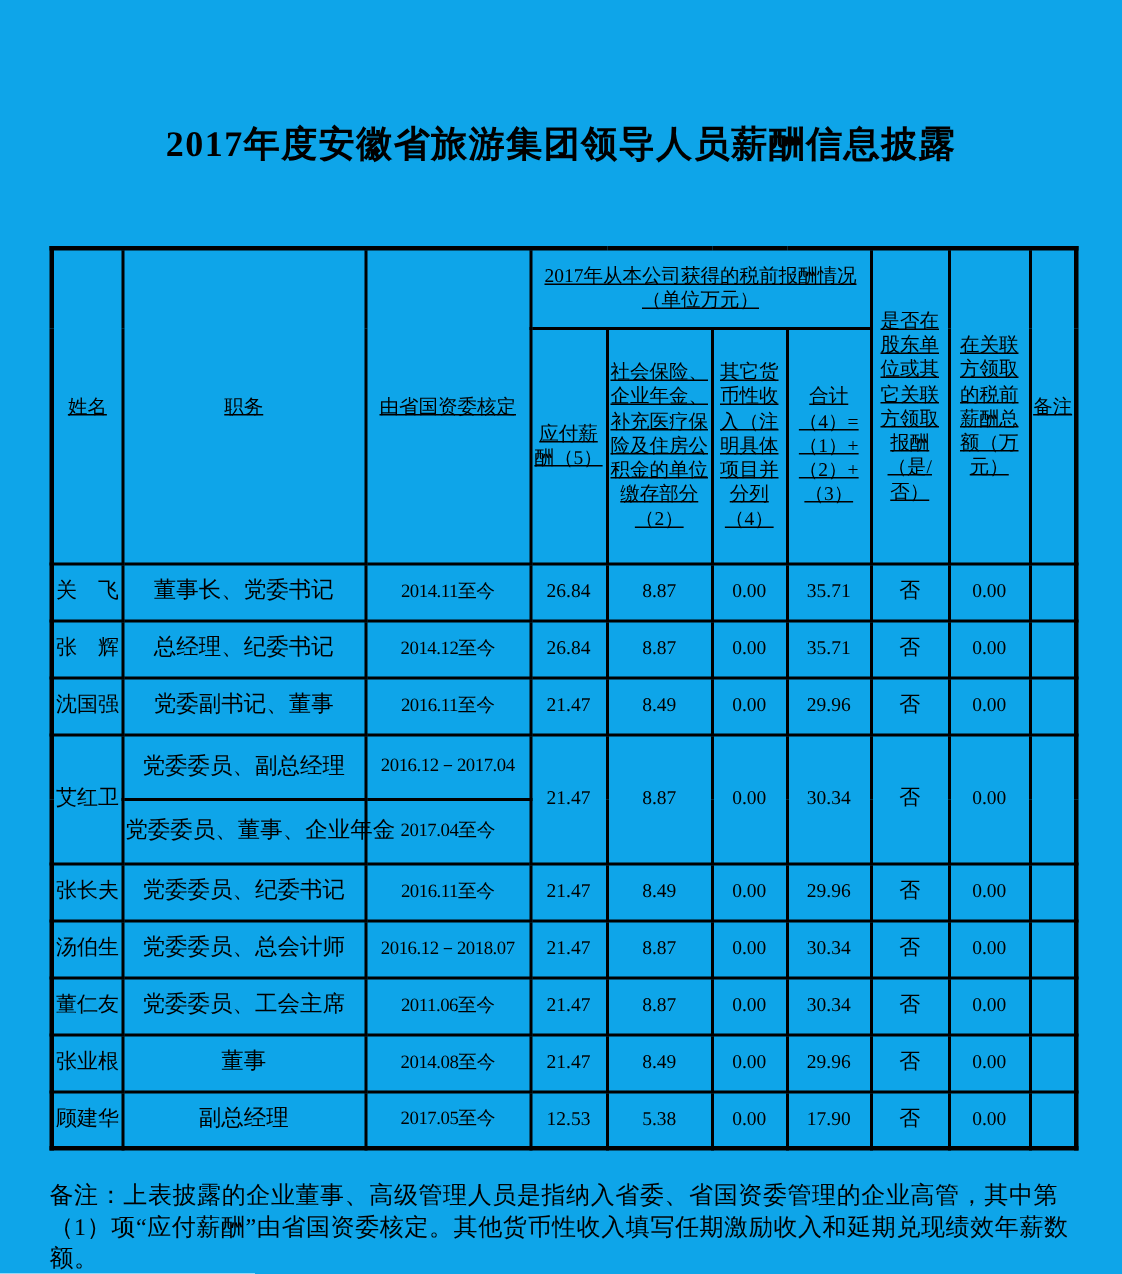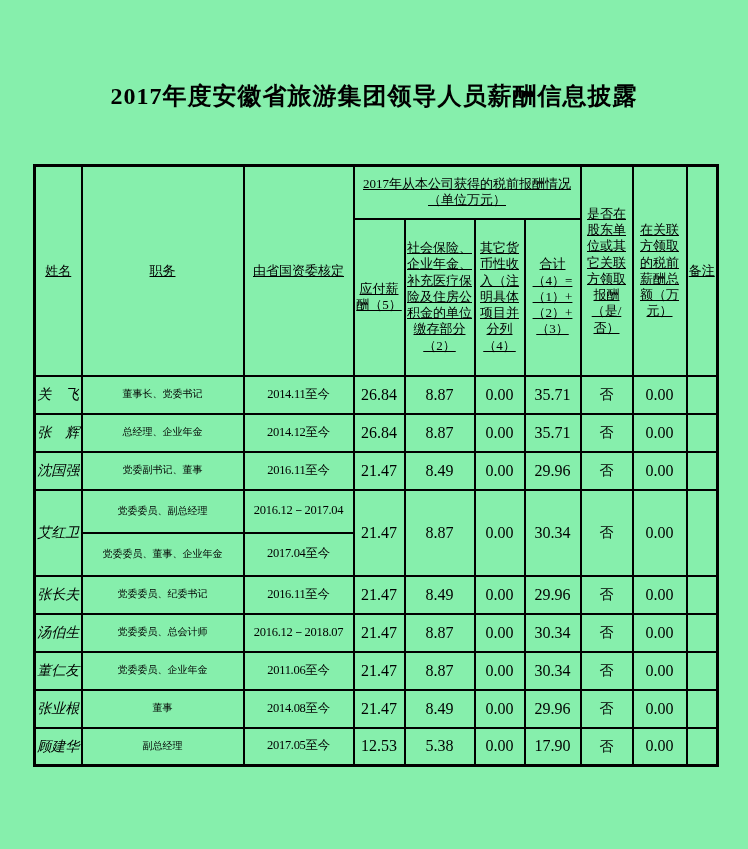--- a/index.html
+++ b/index.html
@@ -1,19 +1,19 @@
 <!DOCTYPE html>
 <html><head>
 <meta charset="utf-8">
 <style>
   html,body{margin:0;padding:0;background:#ffffff;}
   .page{
     position:relative;
     width:748px;height:849px;
-    background:#86efac;color:#000000;
+    background:#0ea5e9;color:#000000;
     font-family:"Liberation Serif","DejaVu Serif",serif;
     overflow:hidden;
   }
   .title{
     margin:0;padding-top:80px;
     text-align:center;
     font-size:24px;font-weight:bold;
     letter-spacing:1px;
   }
   table.salary{
@@ -27,24 +27,24 @@
     border:2px solid #000000;
     text-align:center;
     vertical-align:middle;
     padding:1px;
     font-weight:normal;
     line-height:1.25;
     word-break:break-all;
   }
   th.hdr{font-size:13px;text-decoration:underline;}
   td{font-size:14px;}
-  td.num{font-size:16px;border-radius:11px;}
+  td.num{font-size:13px;border-radius:11px;}
   td.term{font-size:12.5px;letter-spacing:-0.3px;white-space:nowrap;}
-  td.pos{font-size:10px;white-space:nowrap;}
-  td.name{font-size:14px;font-style:italic;}
+  td.pos{font-size:15px;white-space:nowrap;}
+  td.name{font-size:14px;}
   tr.r-group{height:53px;}
   tr.r-sub{height:157px;}
   tr.r-data{height:38px;}
   tr.r-split{height:43px;}
   .footnote{
     width:681px;
     margin:20px 0 0 33px;
     font-size:16px;
     line-height:1.32;
     letter-spacing:0.4px;
@@ -98,21 +98,21 @@
         <td class="num">8.87</td>
         <td class="num">0.00</td>
         <td class="num">35.71</td>
         <td>否</td>
         <td class="num">0.00</td>
         <td></td>
       </tr>
 
       <tr class="r-data">
         <td class="name">张　辉</td>
-        <td class="pos">总经理、企业年金</td>
+        <td class="pos">总经理、纪委书记</td>
         <td class="term">2014.12至今</td>
         <td class="num">26.84</td>
         <td class="num">8.87</td>
         <td class="num">0.00</td>
         <td class="num">35.71</td>
         <td>否</td>
         <td class="num">0.00</td>
         <td></td>
       </tr>
 
@@ -167,21 +167,21 @@
         <td class="num">8.87</td>
         <td class="num">0.00</td>
         <td class="num">30.34</td>
         <td>否</td>
         <td class="num">0.00</td>
         <td></td>
       </tr>
 
       <tr class="r-data">
         <td class="name">董仁友</td>
-        <td class="pos">党委委员、企业年金</td>
+        <td class="pos">党委委员、工会主席</td>
         <td class="term">2011.06至今</td>
         <td class="num">21.47</td>
         <td class="num">8.87</td>
         <td class="num">0.00</td>
         <td class="num">30.34</td>
         <td>否</td>
         <td class="num">0.00</td>
         <td></td>
       </tr>
 
@@ -207,14 +207,15 @@
         <td class="num">0.00</td>
         <td class="num">17.90</td>
         <td>否</td>
         <td class="num">0.00</td>
         <td></td>
       </tr>
 
     </tbody>
   </table>
 
+  <p class="footnote">备注：上表披露的企业董事、高级管理人员是指纳入省委、省国资委管理的企业高管，其中第（1）项“应付薪酬”由省国资委核定。其他货币性收入填写任期激励收入和延期兑现绩效年薪数额。</p>
 
 </div>
 
 </body></html>

